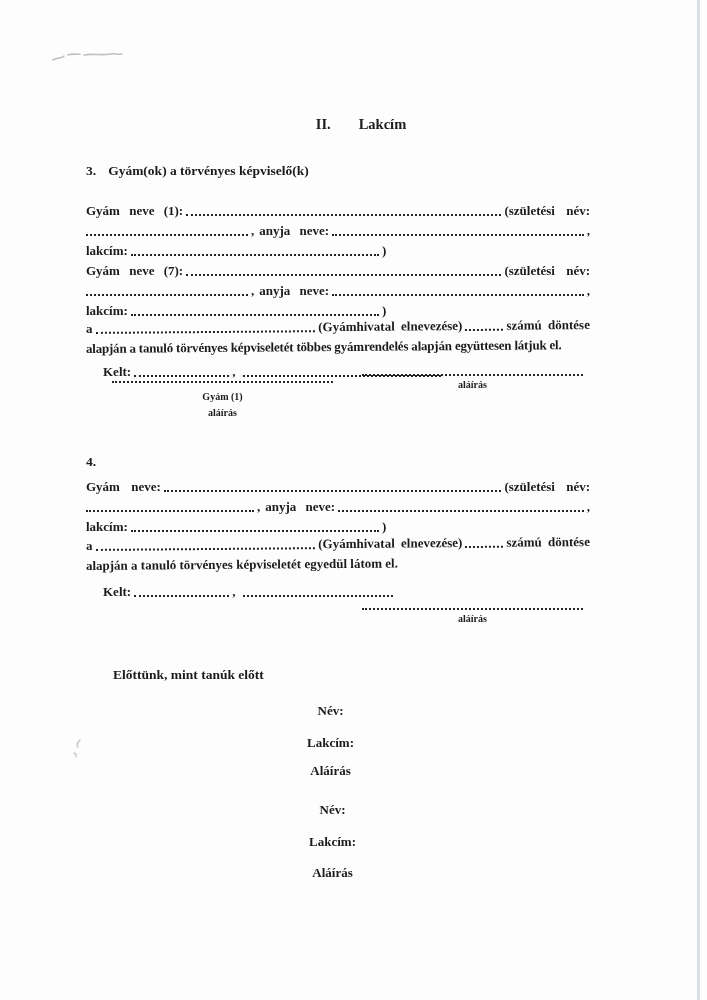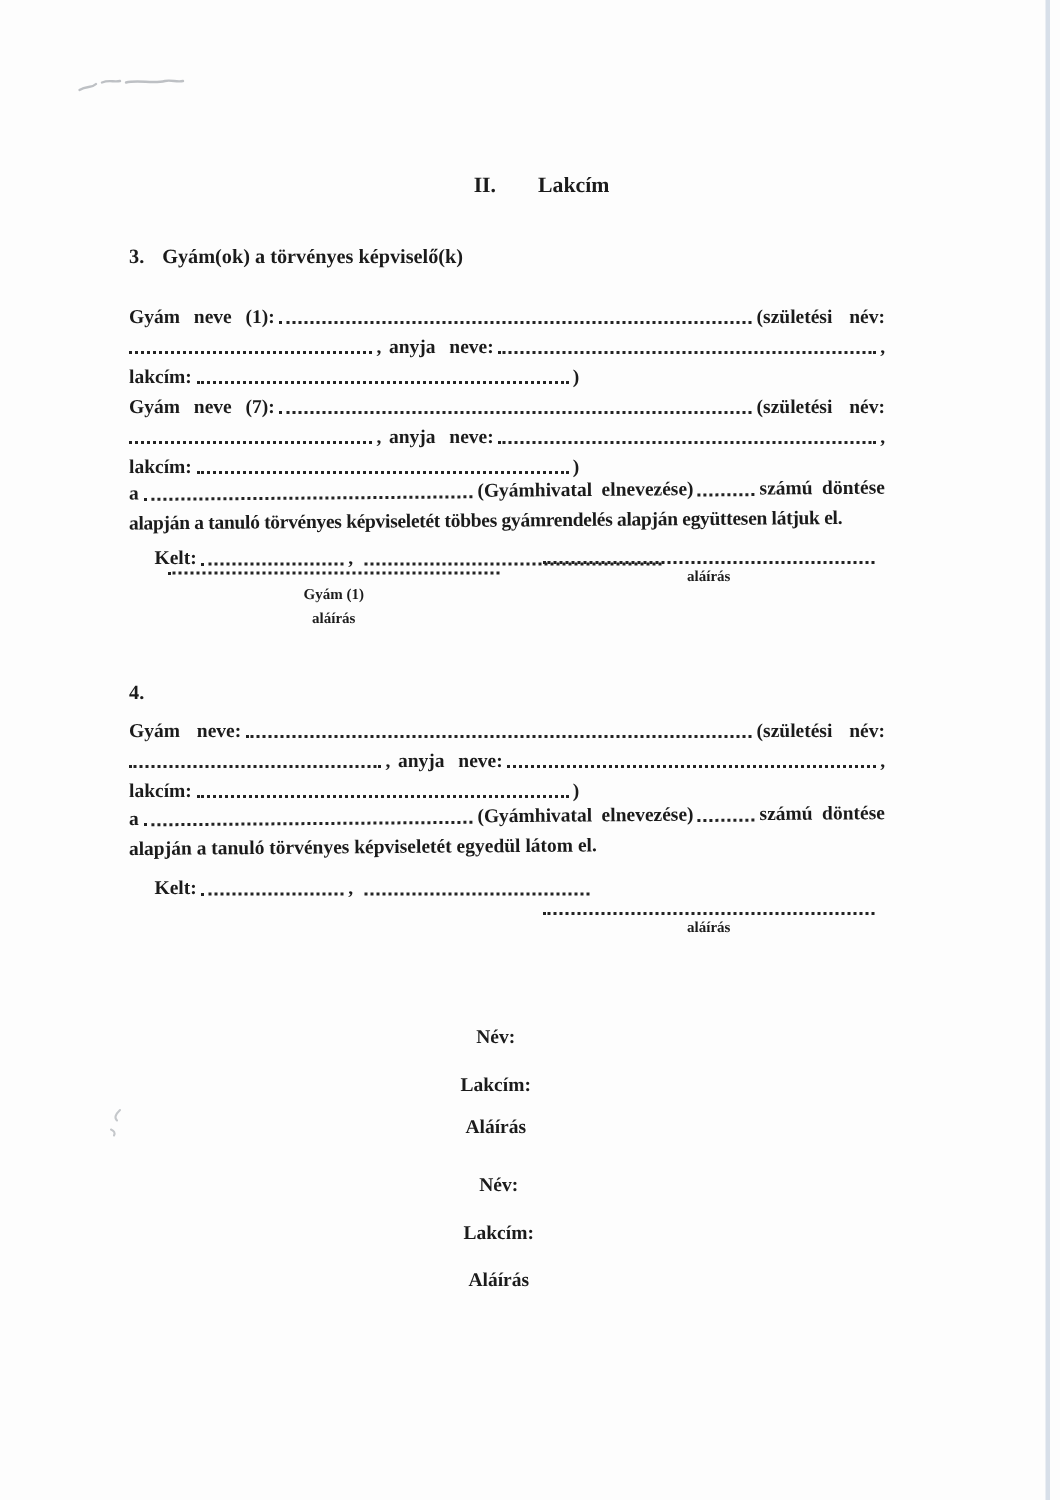--- a/index.html
+++ b/index.html
@@ -211,20 +211,21 @@
 
       <div class="sig-row" style="margin-top:6px;">
         <div class="sig-col col-solo">
           <div class="sig-line"></div>
           <div class="sig-cap">aláírás</div>
         </div>
       </div>
     </div>
 
     <div class="witness">
+      <div class="w-heading">Előttünk, mint tanúk előtt</div>
 
       <div class="w-group1">
         <div class="w-item w-name1">Név:</div>
         <div class="w-item w-addr1">Lakcím:</div>
         <div class="w-item w-sig1">Aláírás</div>
       </div>
 
       <div class="w-group2">
         <div class="w-item w-name2">Név:</div>
         <div class="w-item w-addr2">Lakcím:</div>

